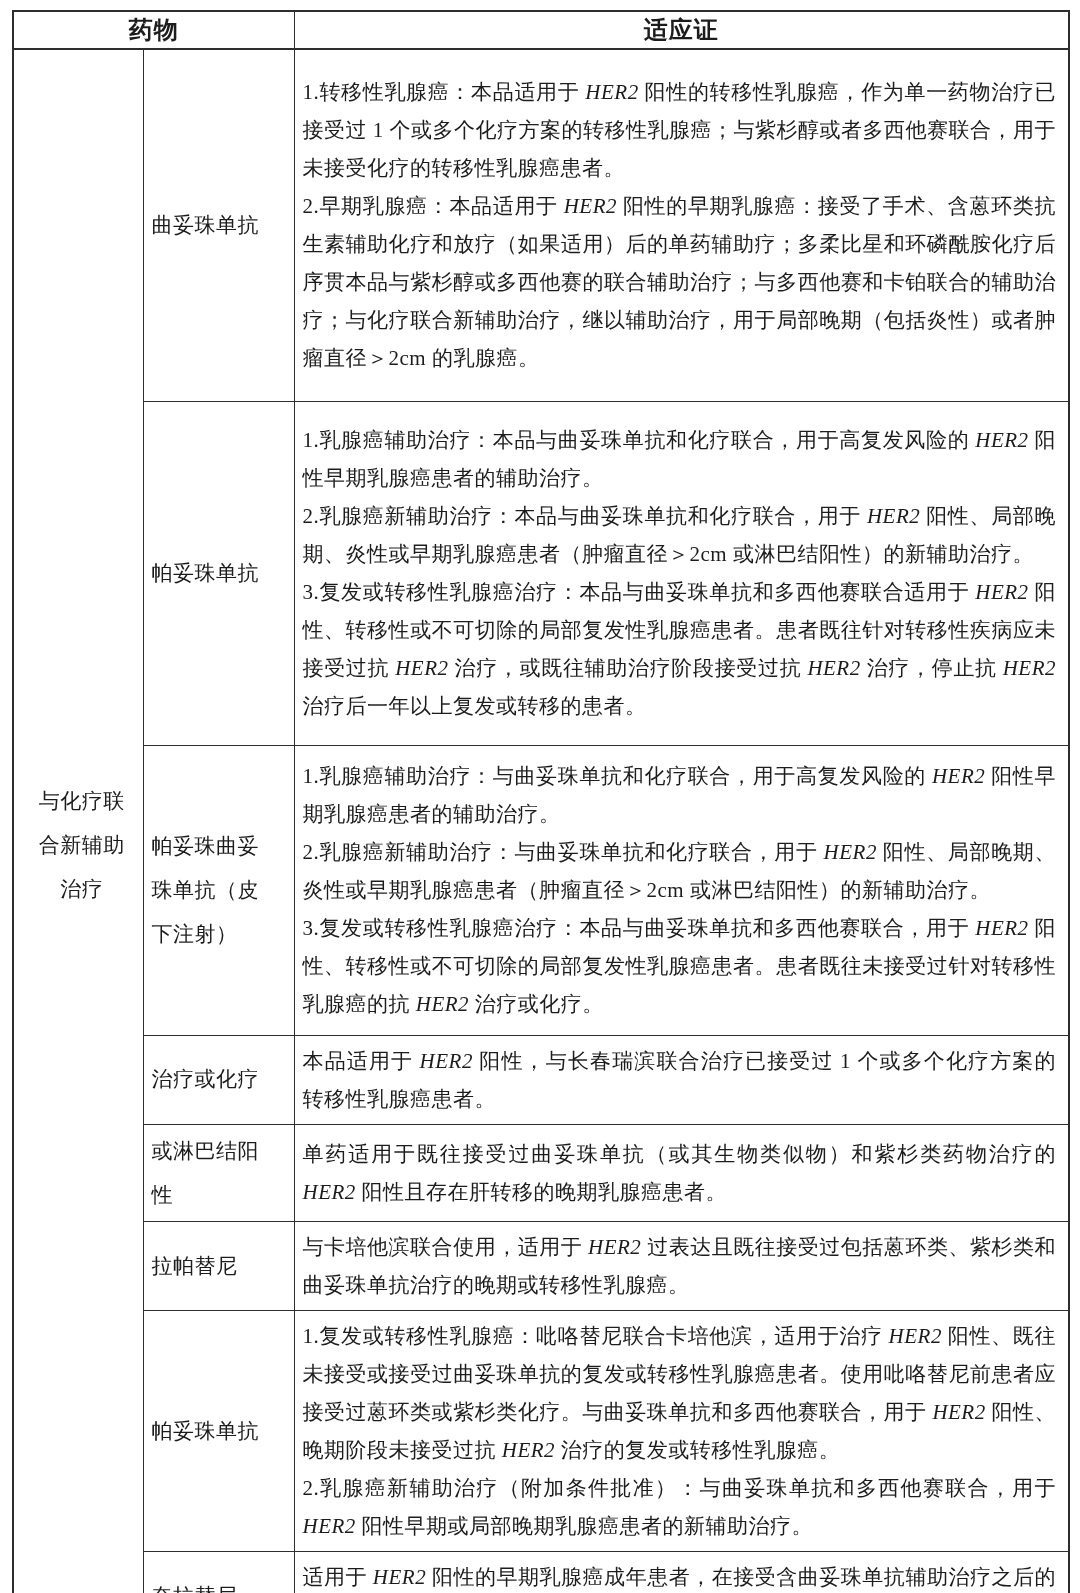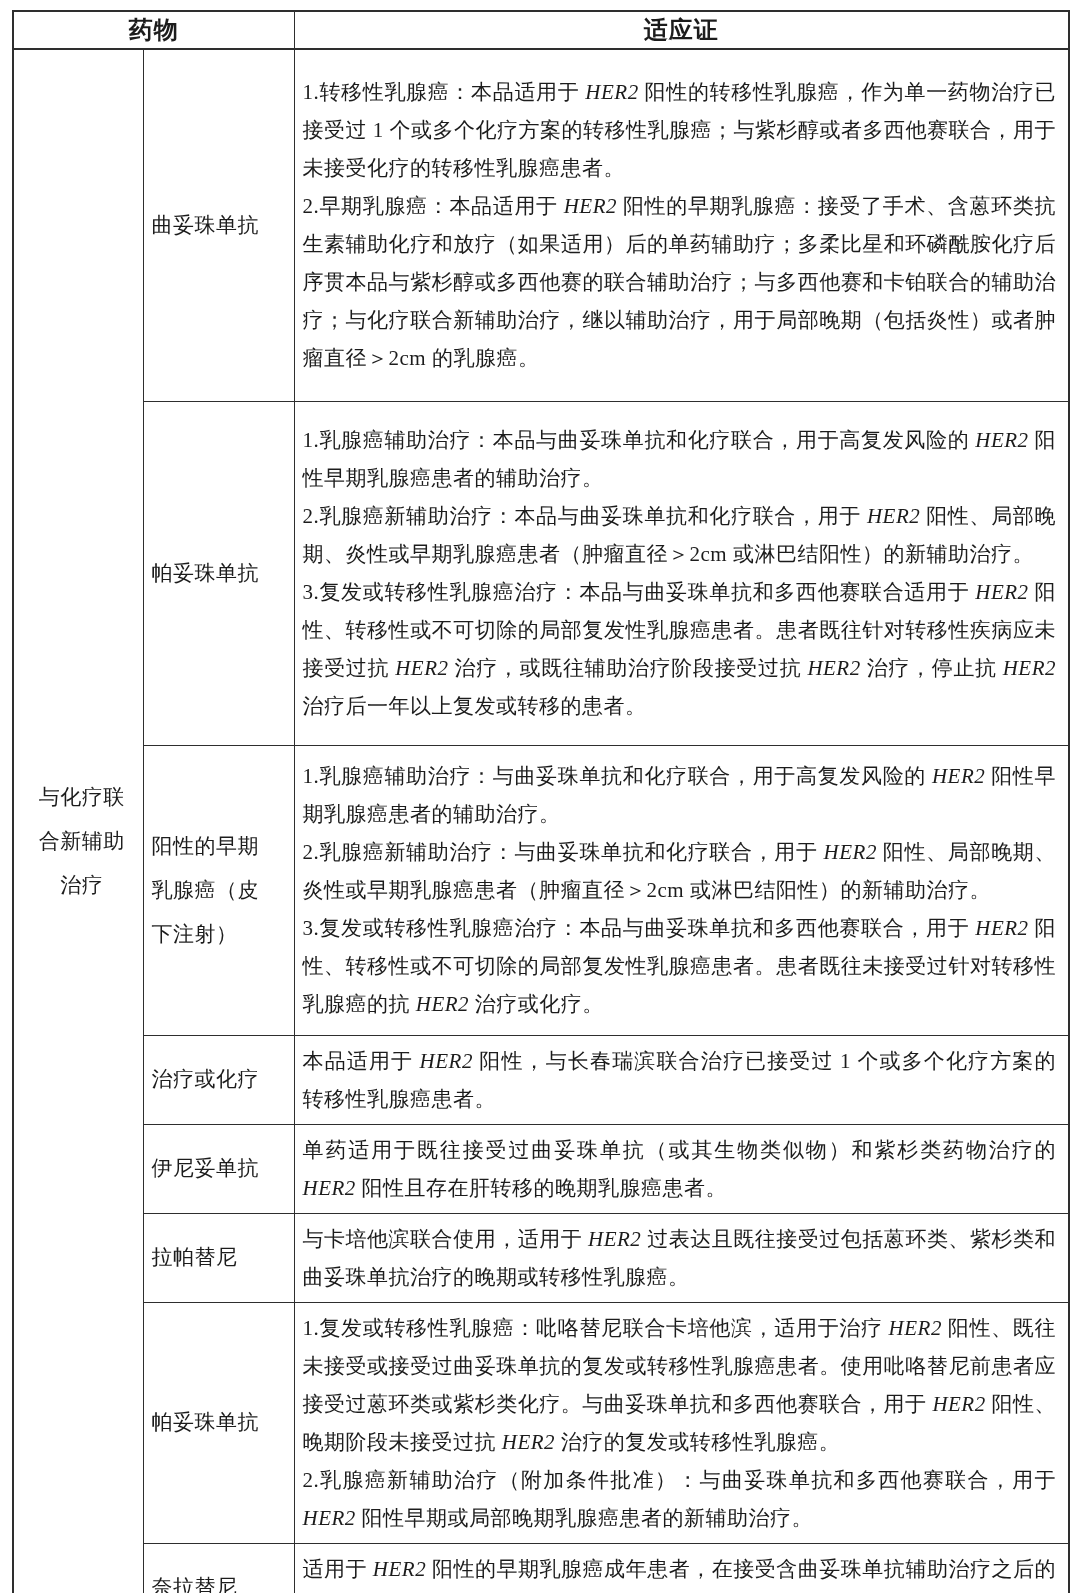--- a/index.html
+++ b/index.html
@@ -127,41 +127,41 @@
       </td>
       <td class="ind-cell">
         <div class="para">1.乳腺癌辅助治疗：本品与曲妥珠单抗和化疗联合，用于高复发风险的 <i class="em">HER2</i> 阳性早期乳腺癌患者的辅助治疗。</div>
         <div class="para">2.乳腺癌新辅助治疗：本品与曲妥珠单抗和化疗联合，用于 <i class="em">HER2</i> 阳性、局部晚期、炎性或早期乳腺癌患者（肿瘤直径＞2cm 或淋巴结阳性）的新辅助治疗。</div>
         <div class="para">3.复发或转移性乳腺癌治疗：本品与曲妥珠单抗和多西他赛联合适用于 <i class="em">HER2</i> 阳性、转移性或不可切除的局部复发性乳腺癌患者。患者既往针对转移性疾病应未接受过抗 <i class="em">HER2</i> 治疗，或既往辅助治疗阶段接受过抗 <i class="em">HER2</i> 治疗，停止抗 <i class="em">HER2</i> 治疗后一年以上复发或转移的患者。</div>
       </td>
     </tr>
 
     <tr class="r3">
       <td class="drug-cell">
-        <span class="wrapbox">阳性的早期乳腺癌（皮下注射）</span>
+        <span class="wrapbox">帕妥珠曲妥珠单抗（皮下注射）</span>
       </td>
       <td class="ind-cell">
         <div class="para">1.乳腺癌辅助治疗：与曲妥珠单抗和化疗联合，用于高复发风险的 <i class="em">HER2</i> 阳性早期乳腺癌患者的辅助治疗。</div>
         <div class="para">2.乳腺癌新辅助治疗：与曲妥珠单抗和化疗联合，用于 <i class="em">HER2</i> 阳性、局部晚期、炎性或早期乳腺癌患者（肿瘤直径＞2cm 或淋巴结阳性）的新辅助治疗。</div>
         <div class="para">3.复发或转移性乳腺癌治疗：本品与曲妥珠单抗和多西他赛联合，用于 <i class="em">HER2</i> 阳性、转移性或不可切除的局部复发性乳腺癌患者。患者既往未接受过针对转移性乳腺癌的抗 <i class="em">HER2</i> 治疗或化疗。</div>
       </td>
     </tr>
 
     <tr class="r4">
       <td class="drug-cell">
         <span class="wrapbox">治疗或化疗</span>
       </td>
       <td class="ind-cell">
         <div class="para">本品适用于 <i class="em">HER2</i> 阳性，与长春瑞滨联合治疗已接受过 1 个或多个化疗方案的转移性乳腺癌患者。</div>
       </td>
     </tr>
 
     <tr class="r5">
       <td class="drug-cell">
-        <span class="wrapbox">伊尼妥单抗</span>
+        <span class="wrapbox">或淋巴结阳性</span>
       </td>
       <td class="ind-cell">
         <div class="para">单药适用于既往接受过曲妥珠单抗（或其生物类似物）和紫杉类药物治疗的 <i class="em">HER2</i> 阳性且存在肝转移的晚期乳腺癌患者。</div>
       </td>
     </tr>
 
     <tr class="r6">
       <td class="drug-cell">
         <span class="wrapbox">拉帕替尼</span>
       </td>

